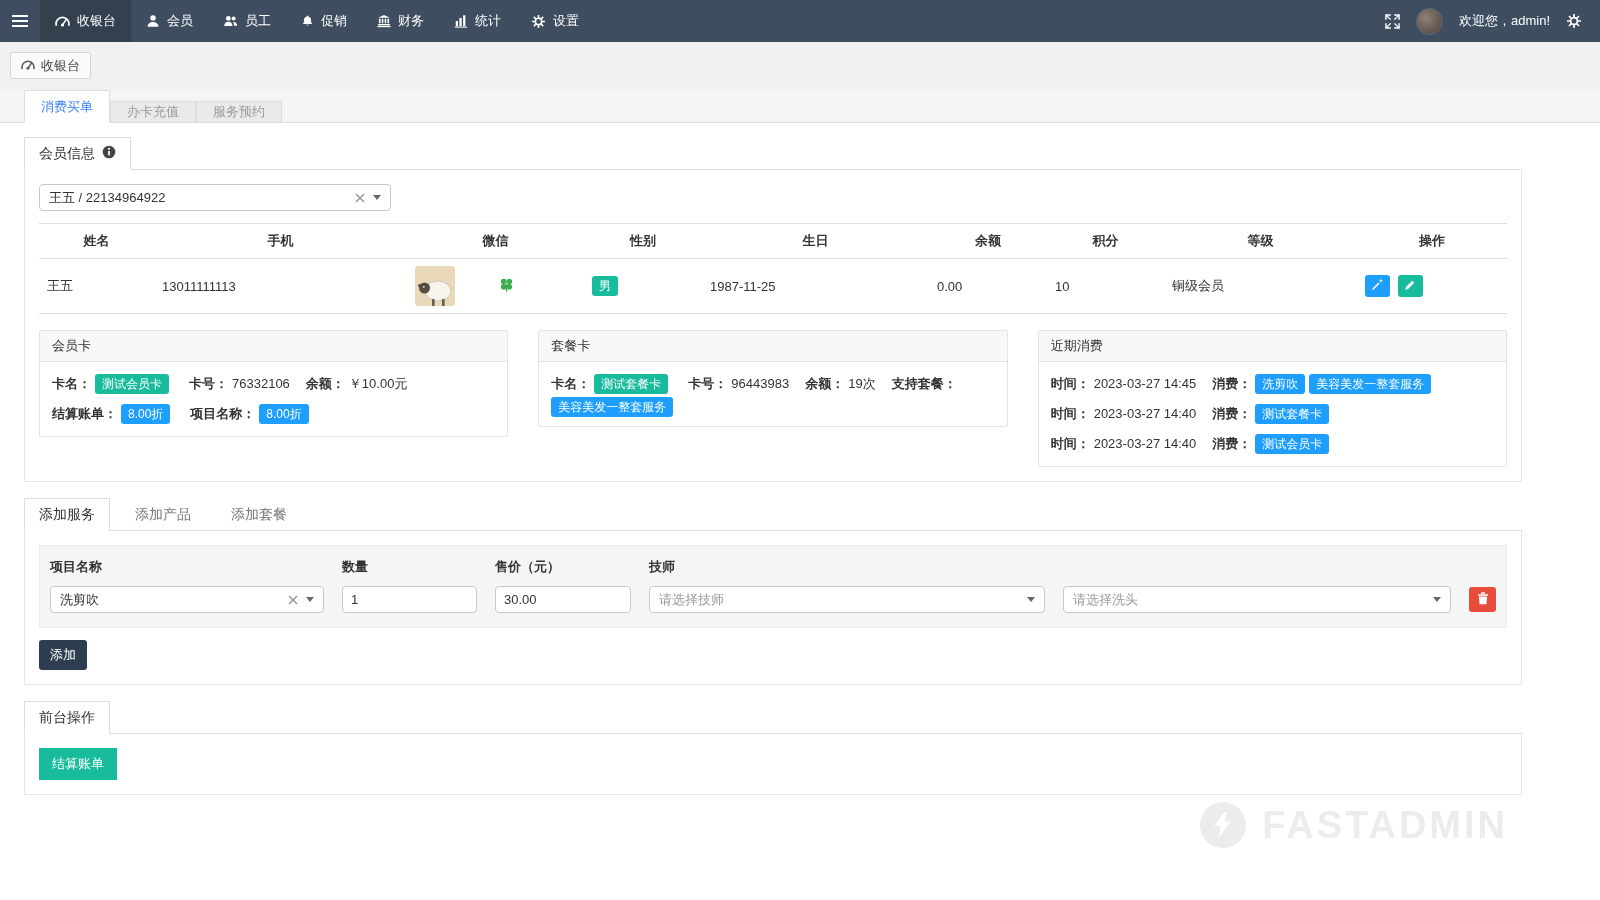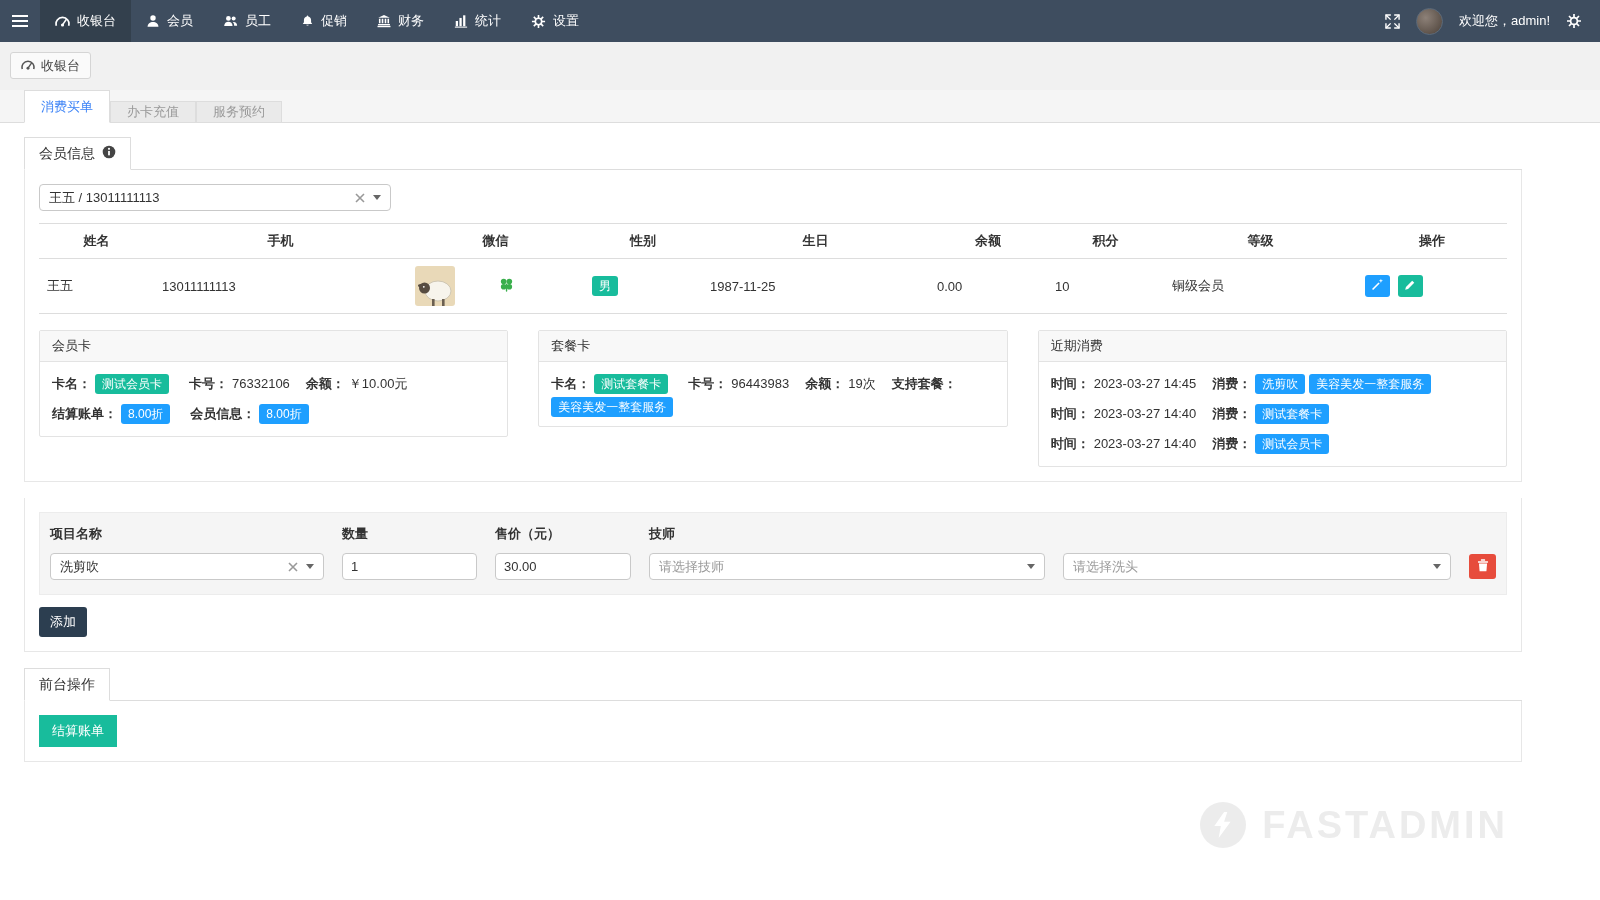--- a/index.html
+++ b/index.html
@@ -247,21 +247,21 @@
                 <circle cx="8" cy="8" r="7.2" fill="#444"></circle>
                 <rect x="7" y="6.8" width="2" height="5" fill="#fff"></rect>
                 <circle cx="8" cy="4.4" r="1.2" fill="#fff"></circle>
               </svg>
           </span>
         </div>
       </div>
       <div class="section-body">
 
         <div class="sel msel">
-          <span class="grow">王五 / 13011111113</span>
+          <span class="grow">王五 / 22134964922</span>
           <span class="xmark">
             <svg width="10" height="10" viewBox="0 0 10 10">
                 <path d="M1 1l8 8M9 1L1 9" stroke="#999" stroke-width="1.6"></path>
               </svg>
           </span>
           <span class="caret"></span>
         </div>
 
         <table class="mtable">
           <tbody>
@@ -337,21 +337,21 @@
                 <span class="lbl">卡名：</span>
                 <span class="badge green">测试会员卡</span>
                 <span class="lbl ml">卡号：</span>
                 <span>76332106</span>
                 <span class="lbl ml">余额：</span>
                 <span>￥10.00元</span>
               </div>
               <div class="cline">
                 <span class="lbl">结算账单：</span>
                 <span class="badge blue">8.00折</span>
-                <span class="lbl ml">会员信息：</span>
+                <span class="lbl ml">项目名称：</span>
                 <span class="badge blue">8.00折</span>
               </div>
             </div>
           </div>
 
           <div class="card">
             <div class="card-h">套餐卡</div>
             <div class="card-b">
               <div class="cline">
                 <span class="lbl">卡名：</span>
@@ -389,20 +389,31 @@
                 <span class="badge blue">测试会员卡</span>
               </div>
             </div>
           </div>
 
         </div>
       </div>
     </div>
 
     <div class="section">
+      <div class="tab-head">
+        <div class="tab-pill">
+            <span>添加服务</span>
+          </div>
+        <div class="tab-pill inactive">
+            <span>添加产品</span>
+          </div>
+        <div class="tab-pill inactive">
+            <span>添加套餐</span>
+          </div>
+      </div>
       <div class="section-body">
         <div class="form-box">
           <div class="form-head">
             <span class="w-item">项目名称</span>
             <span class="w-qty">数量</span>
             <span class="w-price">售价（元）</span>
             <span class="w-tech">技师</span>
           </div>
           <div class="form-row">
             <div class="sel w-item">

